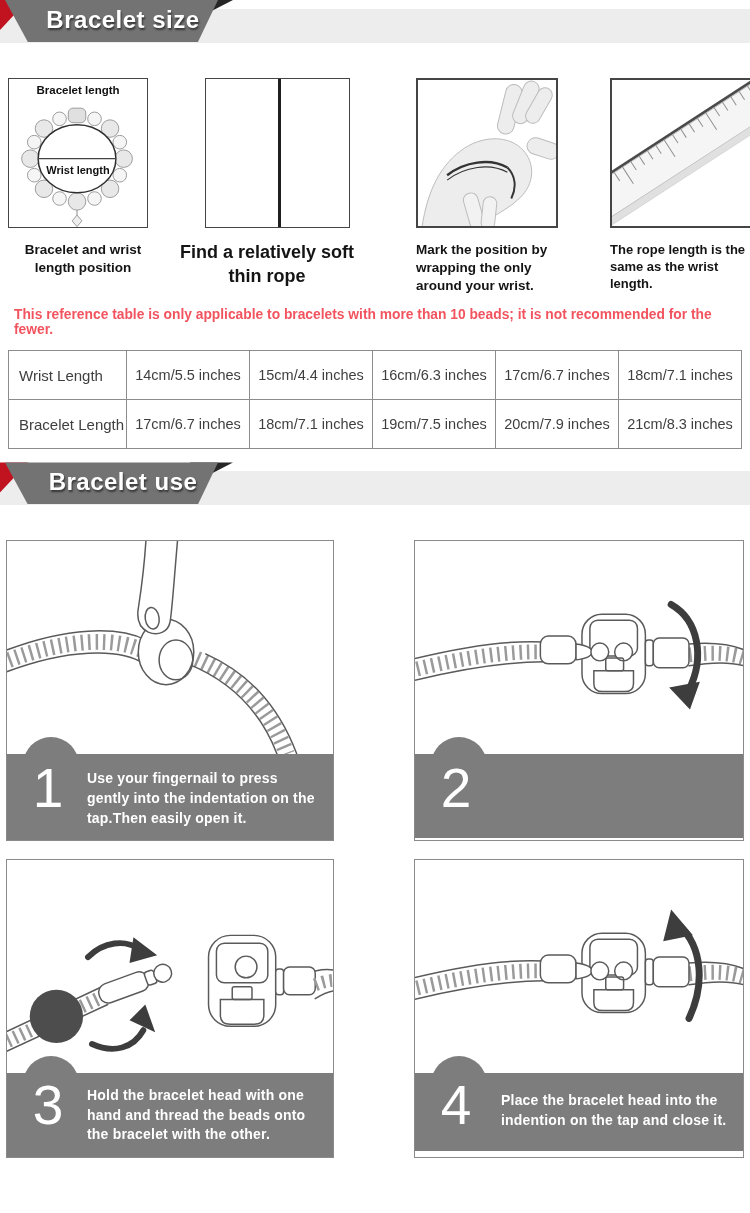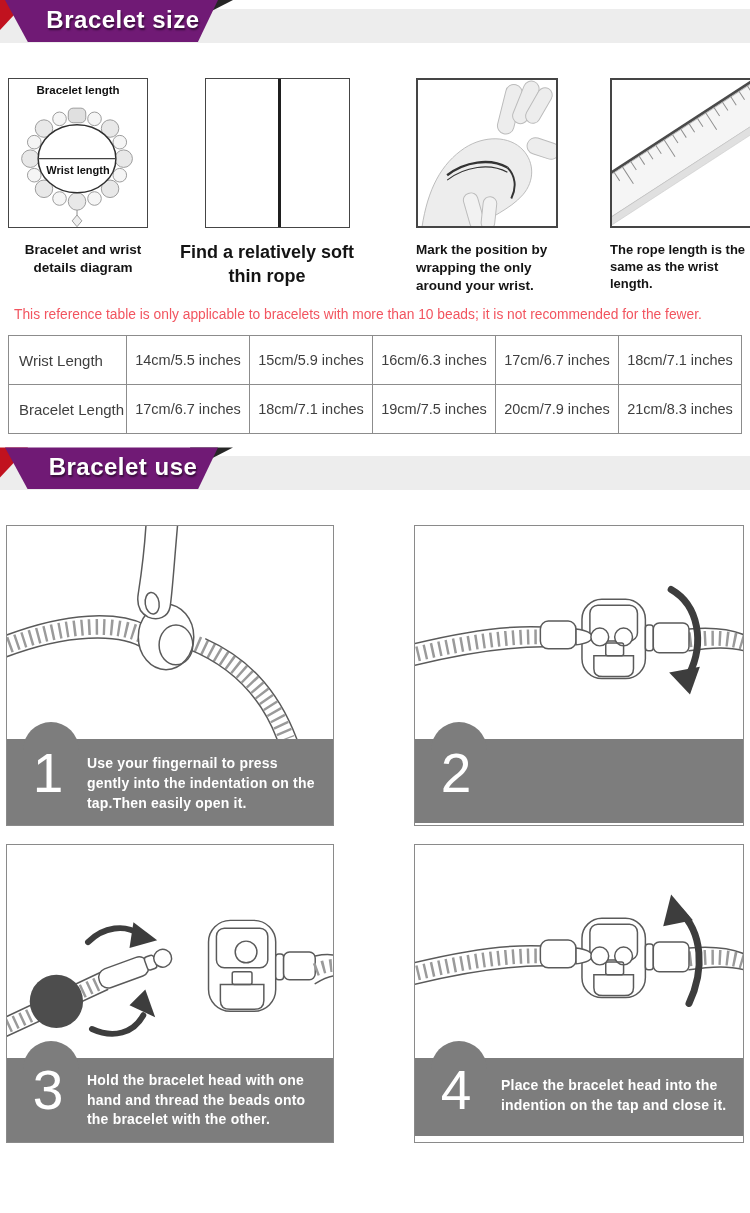--- a/index.html
+++ b/index.html
@@ -7,21 +7,21 @@
   body { width:750px; font-family:"Liberation Sans", sans-serif; color:#1c1c1c; }
   .page { width:750px; height:1213px; overflow:hidden; position:relative; background:#fff; }
 
   
   .banner { position:relative; height:46px; }
   .banner .band { position:absolute; left:0; right:0; top:9px; height:34px; background:#ededed; }
   .banner .red-accent { position:absolute; left:0; top:0; width:40px; height:40px; background:#c1121f;
     clip-path:polygon(0 0, 28px 0, 0 30px); }
   .banner .fold { position:absolute; left:0; top:0; width:240px; height:20px; background:#262626;
     clip-path:polygon(190px 0, 233px 0, 198px 18px); }
-  .banner .ribbon { position:absolute; left:0; top:0; width:232px; height:42px; background:#701a75;
+  .banner .ribbon { position:absolute; left:0; top:0; width:232px; height:42px; background:#737373;
     clip-path:polygon(5px 0, 218px 0, 196px 46px, 30px 46px);
     display:flex; align-items:center; justify-content:center; }
   .banner .ribbon-title { color:#fff; font-size:24px; font-weight:bold; letter-spacing:.5px;
     text-shadow:1px 2px 2px rgba(0,0,0,.55); padding:0 0 2px 14px; }
 
   
   .measure-row { display:flex; padding-left:8px; margin-top:32px; }
   .mcol { display:flex; flex-direction:column; }
   .mcol1 { width:160px; } .mcol2 { width:198px; } .mcol3 { width:195px; } .mcol4 { width:189px; }
   .m-box { width:140px; height:150px; border:1px solid #454545; background:#fff; position:relative; overflow:hidden; }
@@ -34,21 +34,21 @@
   .mcol3 .m-caption { width:152px; margin-left:50px; }
   .mcol4 .m-caption { width:154px; margin-left:49px; font-size:13px; }
   .rope-line { position:absolute; left:50%; top:0; bottom:0; width:3px; background:#1f1f1f; }
   .diagram-label-top { position:absolute; top:5px; left:0; right:0; text-align:center;
     font-size:11.5px; font-weight:bold; color:#111; }
   .diagram-label-wrist { position:absolute; top:85px; left:0; right:0; text-align:center;
     font-size:11px; font-weight:bold; color:#111; }
 
   
   .intro-text { margin:21px 14px 0 14px; font-size:17.5px; font-weight:bold; line-height:1.38; color:#111; }
-  .warning-text { margin:13px 14px 0 14px; font-size:13.8px; font-weight:normal; color:#f2545f; }
+  .warning-text { margin:13px 14px 0 14px; font-size:13.8px; font-weight:bold; color:#f2545f; }
 
   
   .size-table { border-collapse:collapse; margin:13px 8px 0 8px; width:734px; table-layout:fixed; }
   .size-table td { border:1px solid #8c8c8c; height:49px; font-size:14.5px; color:#3f3f3f;
     text-align:center; vertical-align:middle; background:#fff; }
   .size-table td.row-label { text-align:left; padding-left:10px; width:118px; font-size:15px; }
 
   .banner.second { margin-top:13px; }
 
   
@@ -113,21 +113,21 @@
             <rect x="61" y="30" width="18" height="15" rx="5" fill="#e0e0e0"></rect>
             <path d="M70 135 V141" stroke="#8a8a8a"></path>
             <path d="M70 140 l5 6 -5 6 -5 -6 z" fill="#eee"></path>
           </g>
           <ellipse cx="70" cy="82" rx="40" ry="35" fill="#fff" stroke="#2f2f2f" stroke-width="1.5"></ellipse>
           <path d="M30 82 H110" stroke="#444" stroke-width="1.2"></path>
         </svg>
         <div class="diagram-label-top">Bracelet length</div>
         <div class="diagram-label-wrist">Wrist length</div>
       </div>
-      <div class="m-caption">Bracelet and wrist details diagram</div>
+      <div class="m-caption">Bracelet and wrist length position</div>
     </div>
 
     <div class="mcol mcol2">
       <div class="m-box">
         <div class="rope-line"></div>
       </div>
       <div class="m-caption">Find a relatively soft thin rope</div>
     </div>
 
     <div class="mcol mcol3">
@@ -163,21 +163,21 @@
     </div>
   </div>
 
   <p class="warning-text">This reference table is only applicable to bracelets with more than 10 beads; it is not recommended for the fewer.</p>
 
   <table class="size-table">
     <tbody>
       <tr>
         <td class="row-label">Wrist Length</td>
         <td>14cm/5.5 inches</td>
-        <td>15cm/5.9 inches</td>
+        <td>15cm/4.4 inches</td>
         <td>16cm/6.3 inches</td>
         <td>17cm/6.7 inches</td>
         <td>18cm/7.1 inches</td>
       </tr>
       <tr>
         <td class="row-label">Bracelet Length</td>
         <td>17cm/6.7 inches</td>
         <td>18cm/7.1 inches</td>
         <td>19cm/7.5 inches</td>
         <td>20cm/7.9 inches</td>

